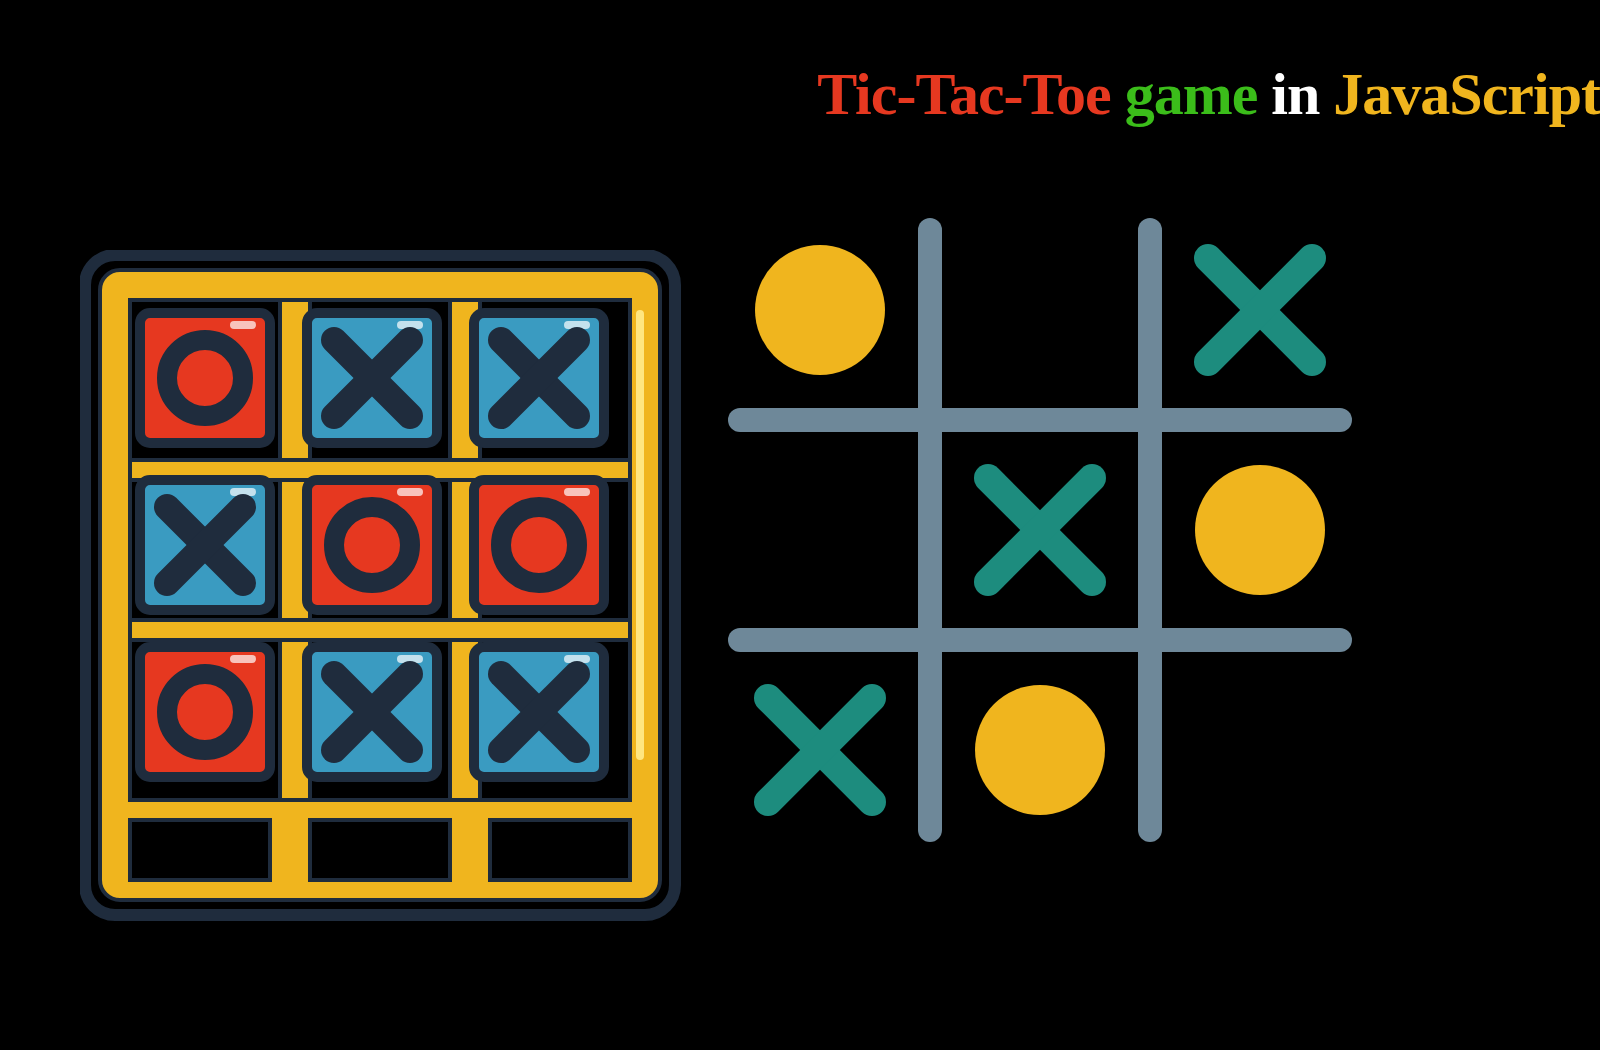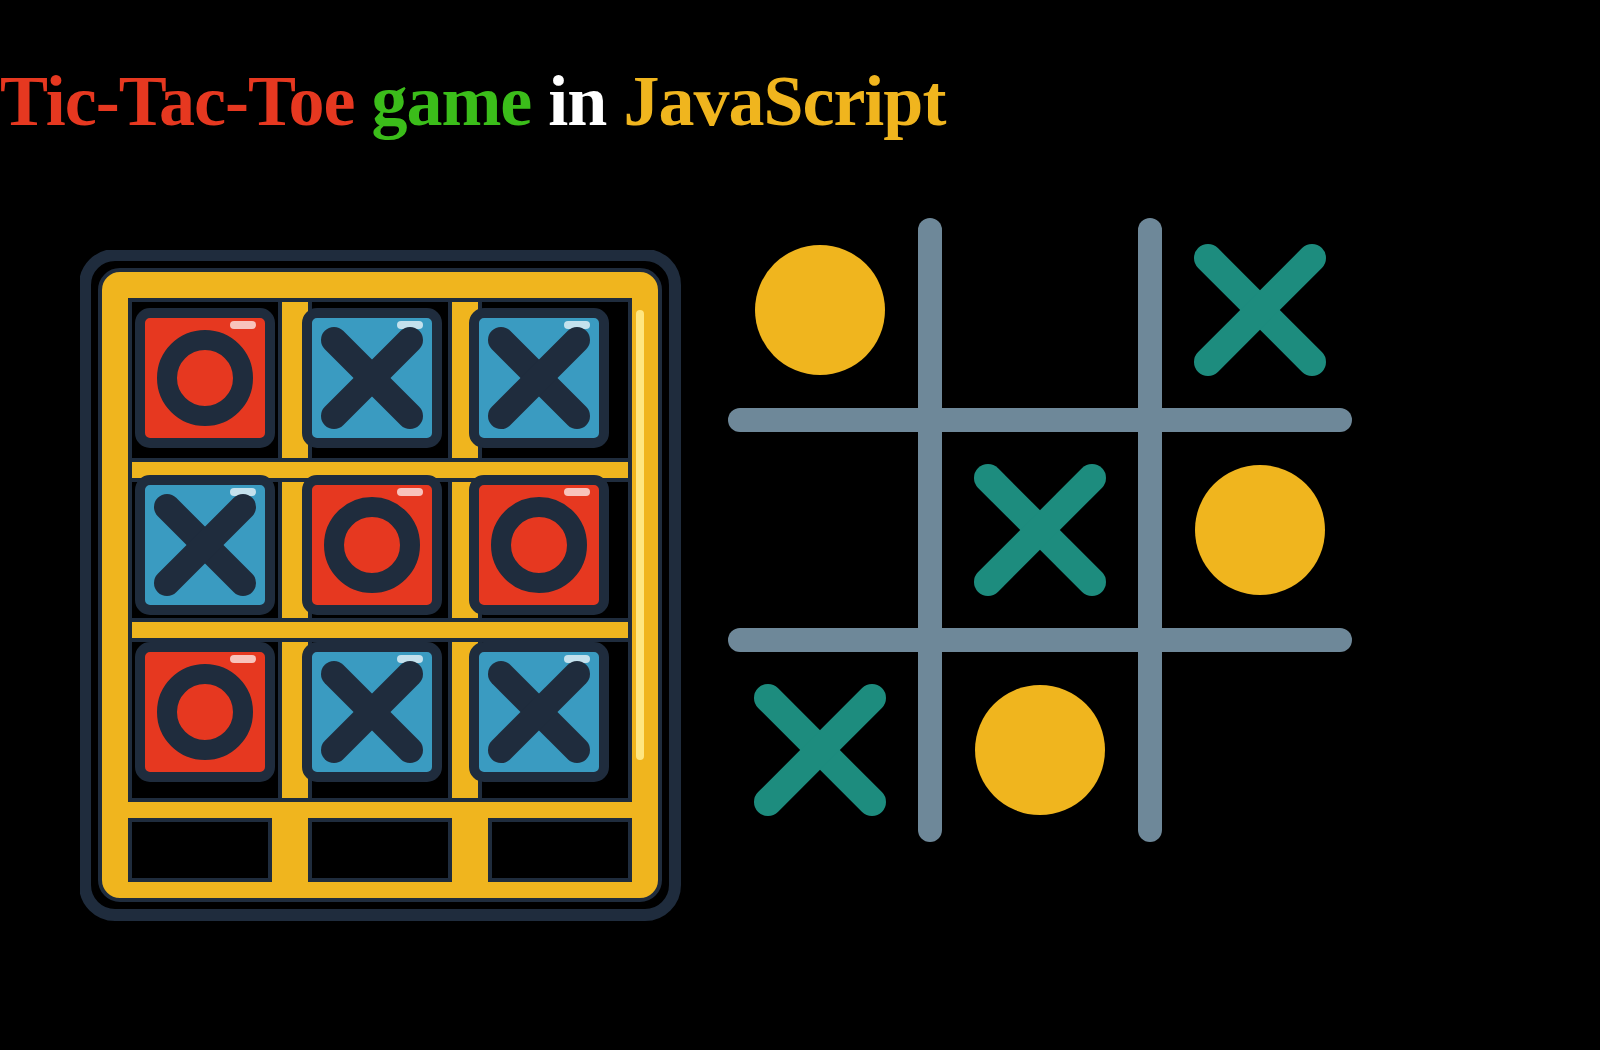--- a/index.html
+++ b/index.html
@@ -13,22 +13,22 @@
       background: #000000;
       font-family: Georgia, 'Times New Roman', serif;
       position: relative;
       overflow: hidden;
     }
     .title {
       position: absolute;
       top: 60px;
       left: 0;
       right: 0;
-      text-align: left;
-      font-size: 72px;
+      text-align: right;
+      font-size: 60px;
       font-weight: bold;
       letter-spacing: -1px;
     }
     .title-part-1 { color: #e63820; }
     .title-part-2 { color: #3bbd1a; }
     .title-part-3 { color: #ffffff; }
     .title-part-4 { color: #f0b51e; }
 
     .left-board {
       position: absolute;

